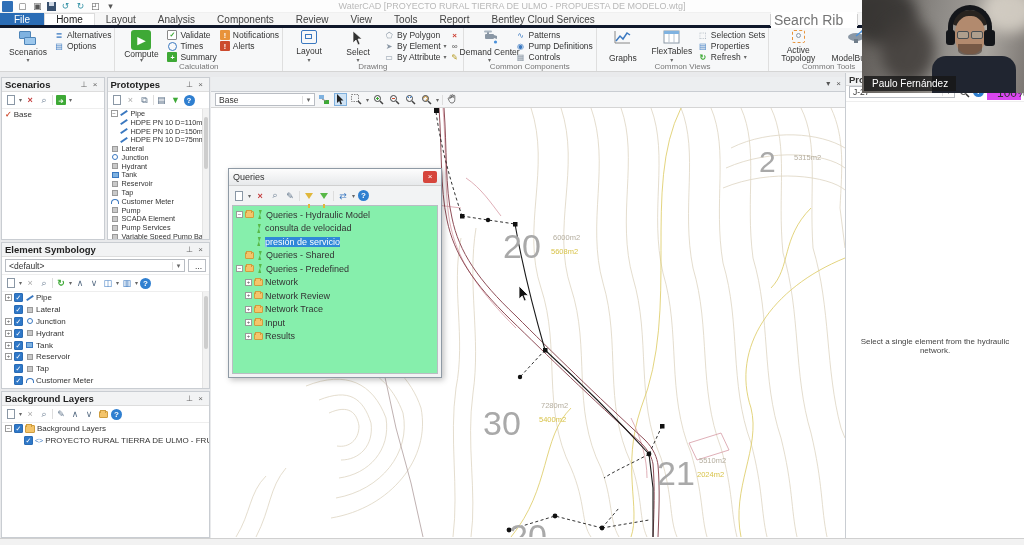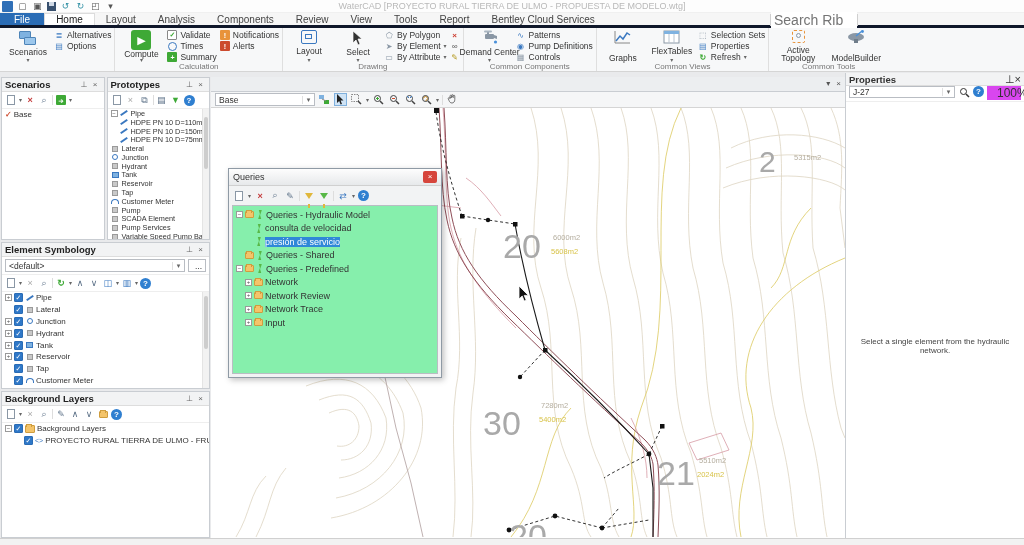--- a/index.html
+++ b/index.html
@@ -938,18 +938,42 @@
       <div class="trow t13 ind1">
           <span class="exp">+</span>
           <span class="folder" style="width:9px;height:7px;"></span>
           <span>Network Trace</span>
         </div>
       <div class="trow t13 ind1">
           <span class="exp">+</span>
           <span class="folder" style="width:9px;height:7px;"></span>
           <span>Input</span>
         </div>
+      <div class="trow t13 ind1">
+          <span class="exp">+</span>
+          <span class="folder" style="width:9px;height:7px;"></span>
+          <span>Results</span>
+        </div>
     </div>
   </div>
 
+  <div class="webcam">
+    <div class="wc-blob" style="left:-15px;top:-15px;width:70px;height:60px;background:#2e2c2a;opacity:.8;"></div>
+    <div class="wc-blob" style="left:18px;top:18px;width:55px;height:65px;background:#413d3a;opacity:.85;"></div>
+    <div class="wc-blob" style="left:120px;top:-12px;width:55px;height:45px;background:#d6d0c6;opacity:.9;"></div>
+    <div class="person">
+      <div class="torso"></div>
+      <div class="hair"></div>
+      <div class="head"></div>
+      <div class="hband"></div>
+      <div class="cupL"></div>
+      <div class="cupR"></div>
+      <div class="glasses">
+          <i></i>
+          <i></i>
+        </div>
+      <div class="beard"></div>
+    </div>
+    <div class="nametag">Paulo Fernández</div>
+  </div>
 
   <div class="statusbar"></div>
 </div>
 
 </body></html>

